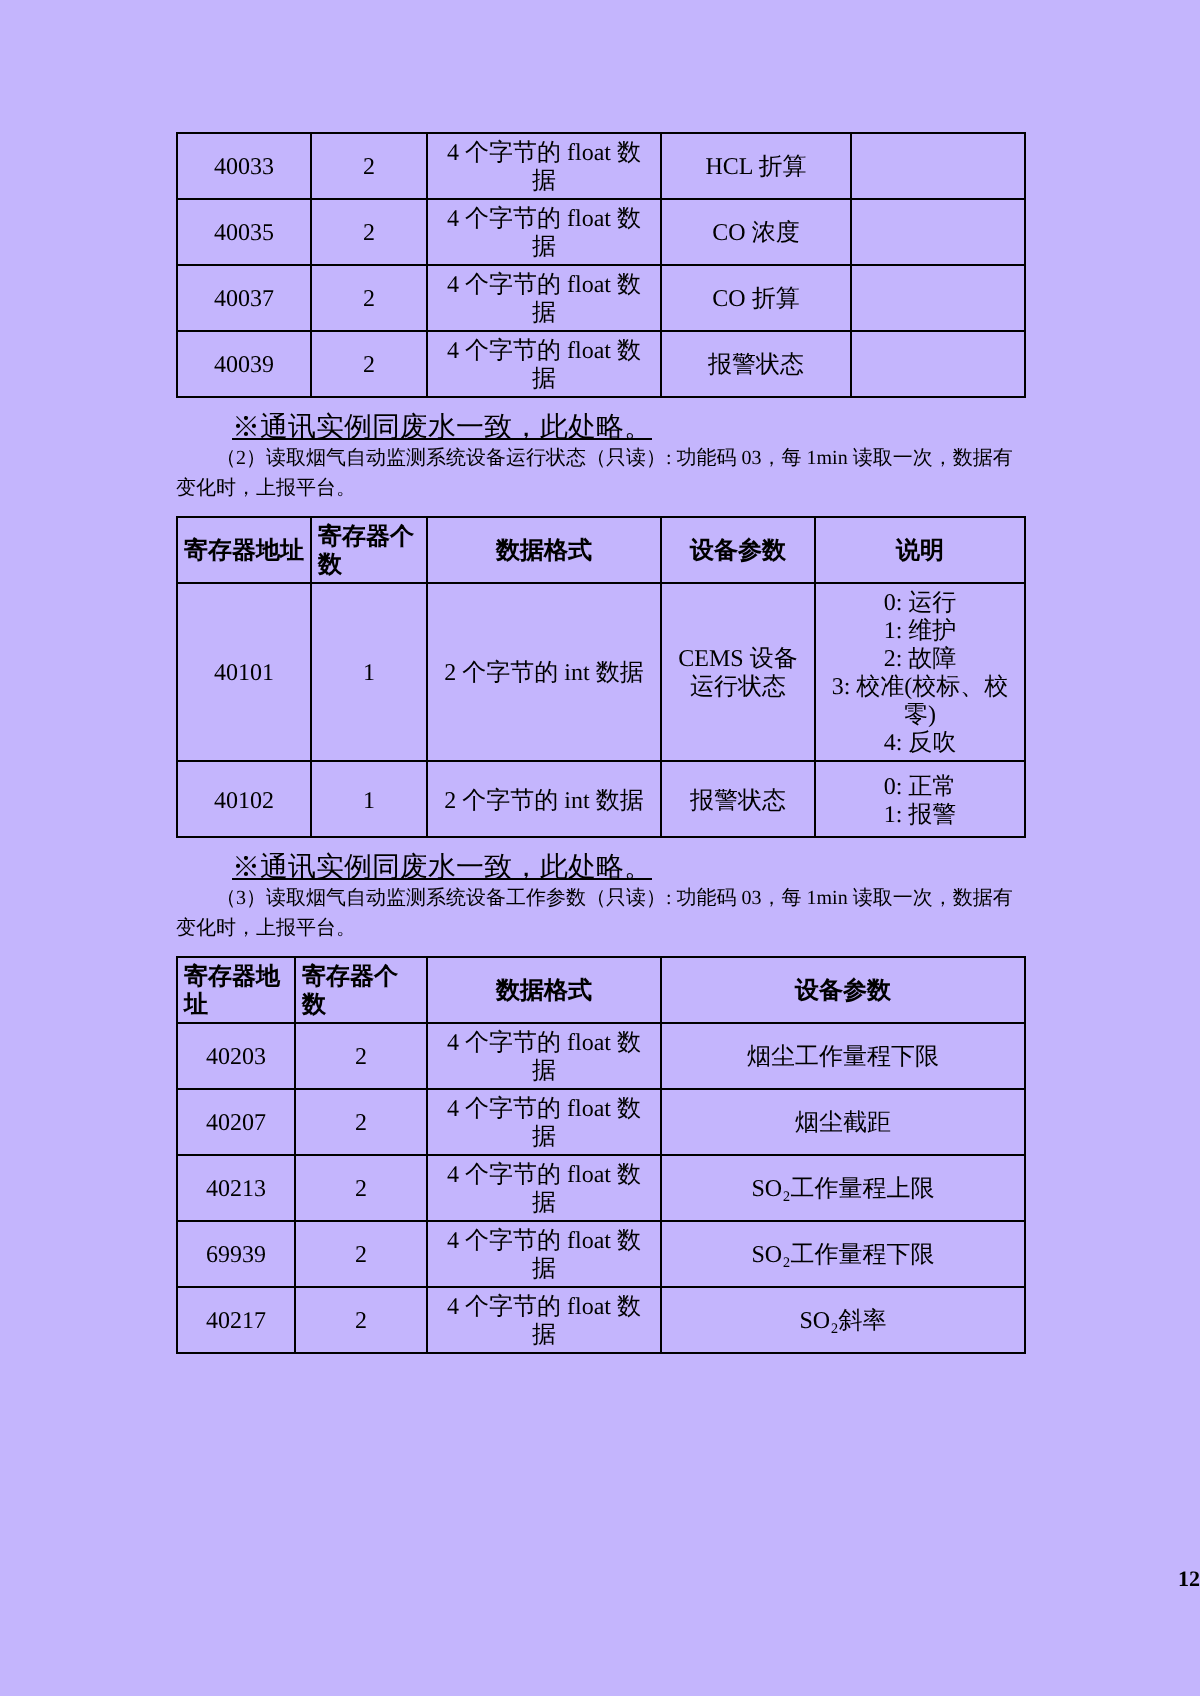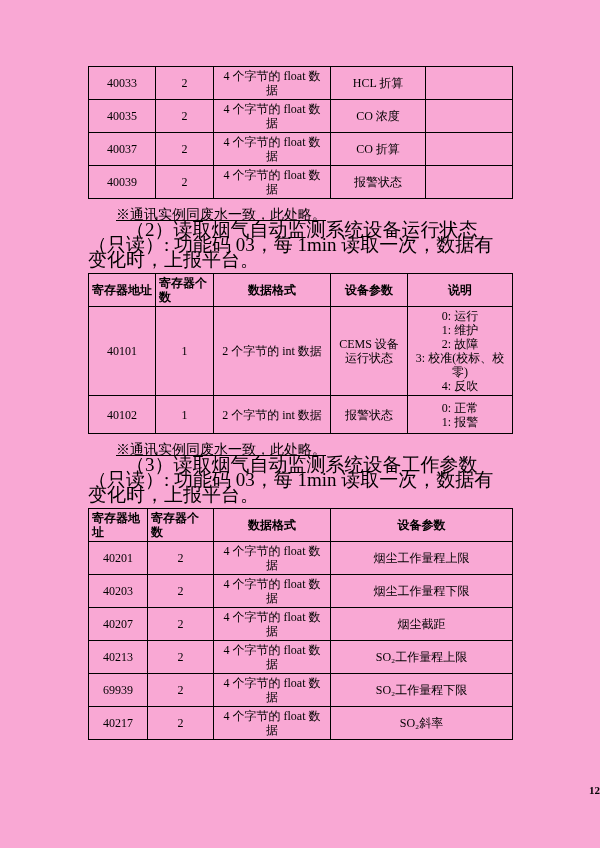--- a/index.html
+++ b/index.html
@@ -6,21 +6,21 @@
   html, body { margin: 0; padding: 0; }
   body {
     width: 600px; height: 848px;
     background: #ffffff;
     color: #000;
     font-family: "Liberation Serif", "DejaVu Serif", serif;
   }
   .page {
     position: relative;
     width: 600px; height: 848px;
-    background: #f9a8d4;
+    background: #c4b5fd;
     overflow: hidden;
   }
   .content {
     position: absolute;
     top: 66px; left: 88px;
     width: 424px;
   }
   table.tbl {
     border-collapse: collapse;
     table-layout: fixed;
@@ -49,21 +49,21 @@
   .t3 thead th { height: 28px; }
   p.note {
     margin: 8px 0 0 0;
     font-size: 14px;
     line-height: 15px;
     text-indent: 2em;
     text-decoration: underline;
   }
   p.para {
     margin: 0 0 6px 0;
-    font-size: 19px;
+    font-size: 10px;
     line-height: 15px;
     text-indent: 2em;
   }
   .pageno {
     position: absolute;
     top: 784px; left: 0; right: 0;
     text-align: right;
     font-size: 11px;
     font-weight: bold;
   }
@@ -170,26 +170,20 @@
       <thead>
         <tr>
           <th class="lft">寄存器地址</th>
           <th class="lft">寄存器个数</th>
           <th>数据格式</th>
           <th>设备参数</th>
         </tr>
       </thead>
       <tbody>
         <tr>
-          <td class="ctr">40201</td>
-          <td class="ctr">2</td>
-          <td class="lft">4 个字节的 float 数据</td>
-          <td class="lft">烟尘工作量程上限</td>
-        </tr>
-        <tr>
           <td class="ctr">40203</td>
           <td class="ctr">2</td>
           <td class="lft">4 个字节的 float 数据</td>
           <td class="lft">烟尘工作量程下限</td>
         </tr>
         <tr>
           <td class="ctr">40207</td>
           <td class="ctr">2</td>
           <td class="lft">4 个字节的 float 数据</td>
           <td class="lft">烟尘截距</td>

